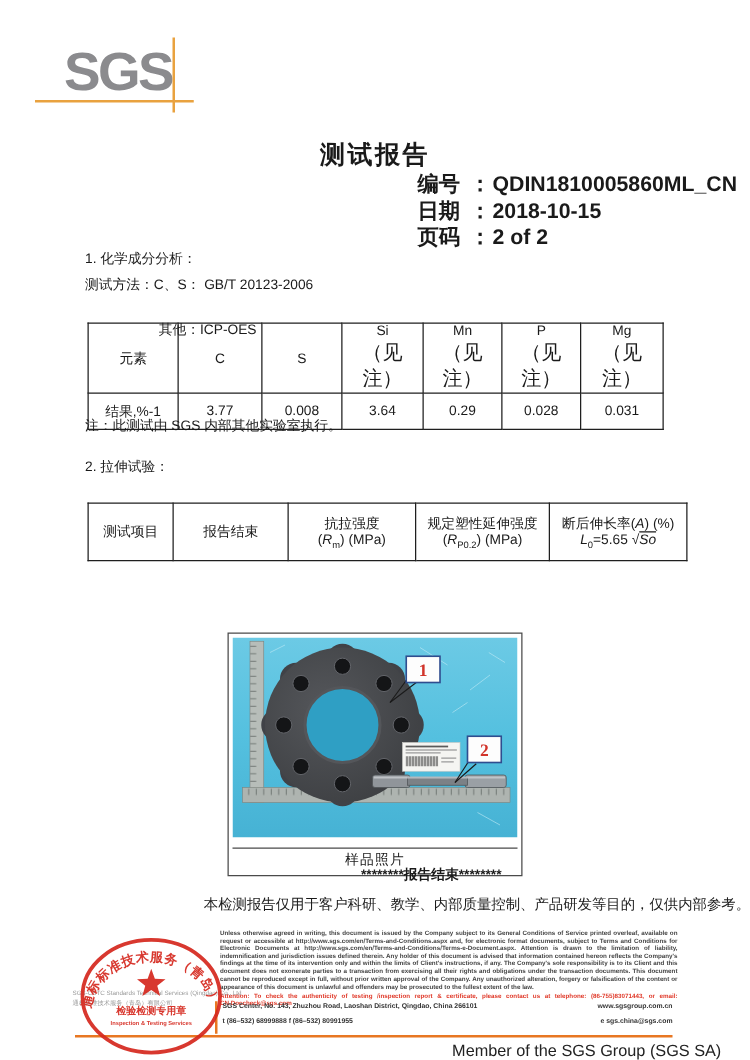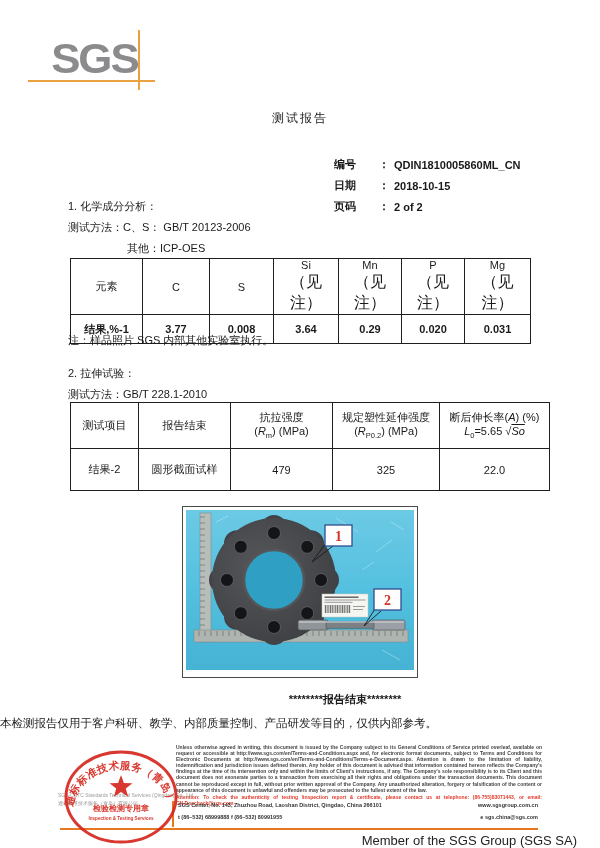--- a/index.html
+++ b/index.html
@@ -8,60 +8,60 @@
   #page { position:relative; width:600px; height:848px; background:#fff; overflow:hidden; }
 
   
   .logo-text { position:absolute; left:52px; top:36px; font-size:43px; line-height:44px;
                font-weight:900; color:#8b8b8e; letter-spacing:-2px; transform:scaleX(1.02); }
   .logo-vline { position:absolute; left:138px; top:30px; width:2px; height:60px; background:#e9a23f; }
   .logo-hline { position:absolute; left:28px; top:80px; width:127px; height:2px; background:#e9a23f; }
 
   
   .report-title { position:absolute; left:0; top:110px; width:100%; text-align:center;
-                  font-size:12px; font-weight:normal; letter-spacing:2px; }
-  .fields { position:absolute; left:334px; top:154px; font-size:11px; }
+                  font-size:20px; font-weight:bold; letter-spacing:2px; }
+  .fields { position:absolute; left:334px; top:137px; font-size:17px; }
   .field-row { display:flex; height:21px; align-items:center; }
   .field-label { font-weight:bold; width:40px; }
   .field-sep { font-weight:bold; width:20px; text-align:center; }
   .field-value { font-weight:bold; }
 
   
   .sec { position:absolute; font-size:11px; }
   #s1-heading { left:68px; top:199px; }
   #s1-m1 { left:68px; top:220px; }
-  #s1-m2 { left:127px; top:241px; }
+  #s1-m2 { left:127px; top:256px; }
   #s1-note { left:68px; top:333px; }
   #s2-heading { left:68px; top:366px; }
   #s2-m1 { left:68px; top:387px; }
 
   
   table { border-collapse:collapse; table-layout:fixed; }
   #chem-table { position:absolute; left:70px; top:258px; width:460px; }
   #tensile-table { position:absolute; left:70px; top:402px; width:460px; }
   td { border:1px solid #1f1f1f; text-align:center; vertical-align:middle;
        font-size:11px; padding:0 2px; }
   table { border:1.5px solid #1f1f1f; }
   #chem-table .hdr td { height:38px; }
-  #chem-table .dat td { height:29px;font-weight:bold; }
+  #chem-table .dat td { height:29px; }
   #tensile-table .hdr td { height:46px; }
   #tensile-table .dat td { height:42px; }
   .cell-note { display:block; font-size:16px; margin-top:1px; }
   .sym-i { font-style:italic; }
   sub { font-size:7.5px; }
   .root { text-decoration:overline; font-style:italic; }
 
   
   #photo-frame { position:absolute; left:182px; top:506px; width:236px;
                  border:1px solid #4a4a4a; background:#fff; padding:3px; }
   #photo-caption { border-top:1px solid #4a4a4a; margin-top:3px; height:19px; line-height:19px;
                    text-align:center; font-size:11px; letter-spacing:1px; }
   #end-line { position:absolute; left:0; top:692px; width:100%; text-align:center;
               font-size:11px; font-weight:bold;margin-left:45px; }
-  #statement { position:absolute; left:0; top:716px; width:100%; text-align:left; font-size:11.5px; }
+  #statement { position:absolute; left:0; top:716px; width:100%; text-align:right; font-size:11.5px; }
 
   
   #legal { position:absolute; left:176px; top:744px; width:366px; font-size:5px; line-height:6.1px;
            text-align:justify; color:#454545; font-weight:bold; }
   #attention { color:#e03a2a; margin-top:1px; }
   #company-lines { position:absolute; left:58px; top:791px; width:160px; font-size:5px;
                    color:#9a9a9a; line-height:8px; z-index:1; }
   #stamp { position:absolute; left:62px; top:749px; z-index:2; opacity:.92; }
   #addr-divider { position:absolute; left:172px; top:801px; width:2px; height:26px; background:#e87722; }
   .addr { position:absolute; left:178px; font-size:5.5px; font-weight:bold; color:#333; }
@@ -113,55 +113,47 @@
       <td style="width:63px"><span>Mn</span><span class="cell-note">（见注）</span></td>
       <td style="width:63px"><span>P</span><span class="cell-note">（见注）</span></td>
       <td style="width:66px"><span>Mg</span><span class="cell-note">（见注）</span></td>
     </tr>
     <tr class="dat">
       <td>结果,%-1</td>
       <td>3.77</td>
       <td>0.008</td>
       <td>3.64</td>
       <td>0.29</td>
-      <td>0.020</td>
+      <td>0.028</td>
       <td>0.031</td>
     </tr>
   </tbody>
     </table>
 
-  <div class="sec" id="s1-note">注：样品照片 SGS 内部其他实验室执行。</div>
+  <div class="sec" id="s1-note">注：此测试由 SGS 内部其他实验室执行。</div>
 
   <div class="sec" id="s2-heading">2. 拉伸试验：</div>
-  <div class="sec" id="s2-m1">测试方法：GB/T 228.1-2010</div>
 
   <table id="tensile-table">
     <tbody>
         <tr class="hdr">
       <td style="width:68px">测试项目</td>
       <td style="width:92px">报告结束</td>
       <td style="width:102px">
         <span>抗拉强度</span><br>
         <span>(</span><span class="sym-i">R</span><sub>m</sub><span>) (MPa)</span>
       </td>
       <td style="width:107px">
         <span>规定塑性延伸强度</span><br>
         <span>(</span><span class="sym-i">R</span><sub>P0.2</sub><span>) (MPa)</span>
       </td>
       <td style="width:110px">
         <span>断后伸长率(</span><span class="sym-i">A</span><span>) (%)</span><br>
         <span class="sym-i">L</span><sub>0</sub><span>=5.65 </span><span>√</span><span class="root">So</span>
       </td>
-    </tr>
-    <tr class="dat">
-      <td>结果-2</td>
-      <td>圆形截面试样</td>
-      <td>479</td>
-      <td>325</td>
-      <td>22.0</td>
     </tr>
   </tbody>
     </table>
 
   <div id="photo-frame">
     <svg width="228" height="160" viewBox="0 0 228 160" xmlns="http://www.w3.org/2000/svg">
       <defs>
         <linearGradient id="bgblue" x1="0" y1="0" x2="0" y2="1">
           <stop offset="0" stop-color="#6ccae5"></stop>
             <stop offset="0.5" stop-color="#54c0df"></stop>
@@ -247,20 +239,21 @@
         <text x="152.5" y="31" text-anchor="middle" font-size="14" font-weight="bold" fill="#d1342b" font-family="Liberation Serif, serif">1</text>
       </g>
 
       <g>
         <line x1="189" y1="99" x2="178" y2="116" stroke="#1a1a1a" stroke-width="0.9"></line>
         <line x1="195" y1="101" x2="178" y2="116" stroke="#1a1a1a" stroke-width="0.9"></line>
         <rect x="188" y="79" width="27" height="21" fill="#fdfdfd" stroke="#2f4d8f" stroke-width="1.3"></rect>
         <text x="201.5" y="95" text-anchor="middle" font-size="14" font-weight="bold" fill="#d1342b" font-family="Liberation Serif, serif">2</text>
       </g>
     </svg>
+    <div id="photo-caption">样品照片</div>
   </div>
 
   <div id="end-line">********报告结束********</div>
   <div id="statement">本检测报告仅用于客户科研、教学、内部质量控制、产品研发等目的，仅供内部参考。</div>
 
   <div id="company-lines">
     <div>SGS-CSTC Standards Technical Services (Qingdao) Co., Ltd</div>
     <div>通标标准技术服务（青岛）有限公司</div>
   </div>
 

